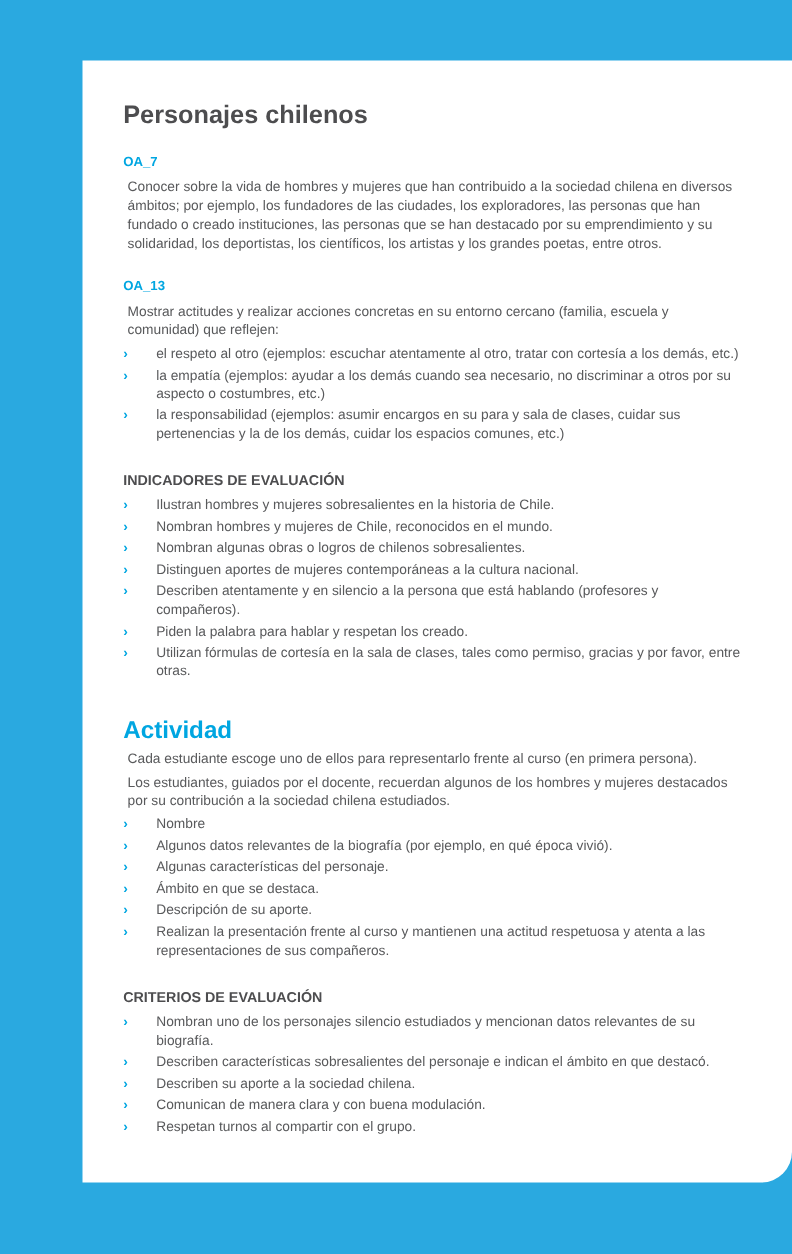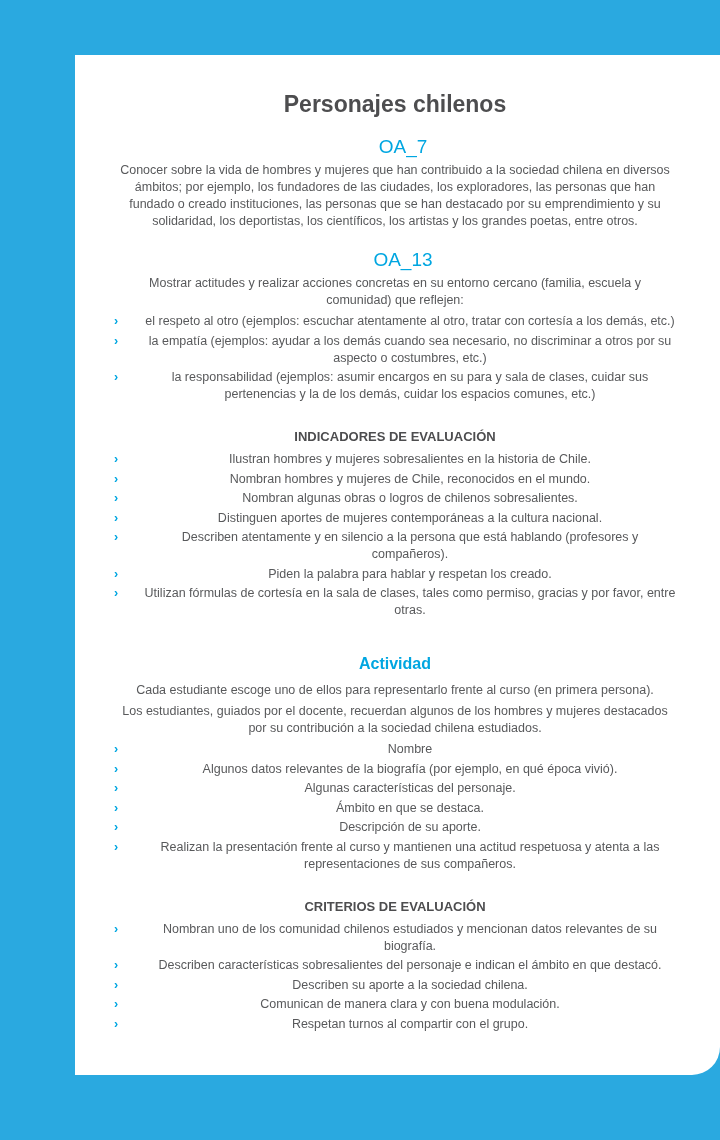--- a/index.html
+++ b/index.html
@@ -21,41 +21,40 @@
     background: #ffffff;
     border-radius: 0 0 28px 0;
     overflow: hidden;
   }
 
   .content {
     padding: 36px 42px 0 37px;
     color: var(--text, #58595B);
     font-size: 12.5px;
     line-height: 17px;
-    text-align: center;
   }
 
   h1.page-title {
     font-size: 23px;
     line-height: 26px;
     font-weight: 700;
     color: var(--title, #4D4D4F);
     margin: 0 0 14px 0;
   }
 
   h2.oa {
-    font-size: 19px;
+    font-size: 12px;
     line-height: 20px;
-    font-weight: 400;
+    font-weight: 700;
     color: var(--accent, #00A6E1);
-    margin: 20px 0 5px 16px;
+    margin: 20px 0 5px 0;
   }
 
   h2.activity {
-    font-size: 16px;
+    font-size: 22px;
     line-height: 22px;
     font-weight: 700;
     color: var(--accent, #00A6E1);
     margin: 34px 0 7px 0;
   }
 
   h3.subhead {
     font-size: 13px;
     line-height: 15px;
     font-weight: 700;
@@ -182,21 +181,21 @@
             <span class="li-text">Realizan la presentación frente al curso y mantienen una actitud respetuosa y atenta a las representaciones de sus compañeros.</span>
           </li>
         </ul>
     </section>
 
     <section>
       <h3 class="subhead">CRITERIOS DE EVALUACIÓN</h3>
       <ul class="bullets">
           <li>
             <span class="marker">›</span>
-            <span class="li-text">Nombran uno de los comunidad chilenos estudiados y mencionan datos relevantes de su biografía.</span>
+            <span class="li-text">Nombran uno de los personajes silencio estudiados y mencionan datos relevantes de su biografía.</span>
           </li>
           <li>
             <span class="marker">›</span>
             <span class="li-text">Describen características sobresalientes del personaje e indican el ámbito en que destacó.</span>
           </li>
           <li>
             <span class="marker">›</span>
             <span class="li-text">Describen su aporte a la sociedad chilena.</span>
           </li>
           <li>

